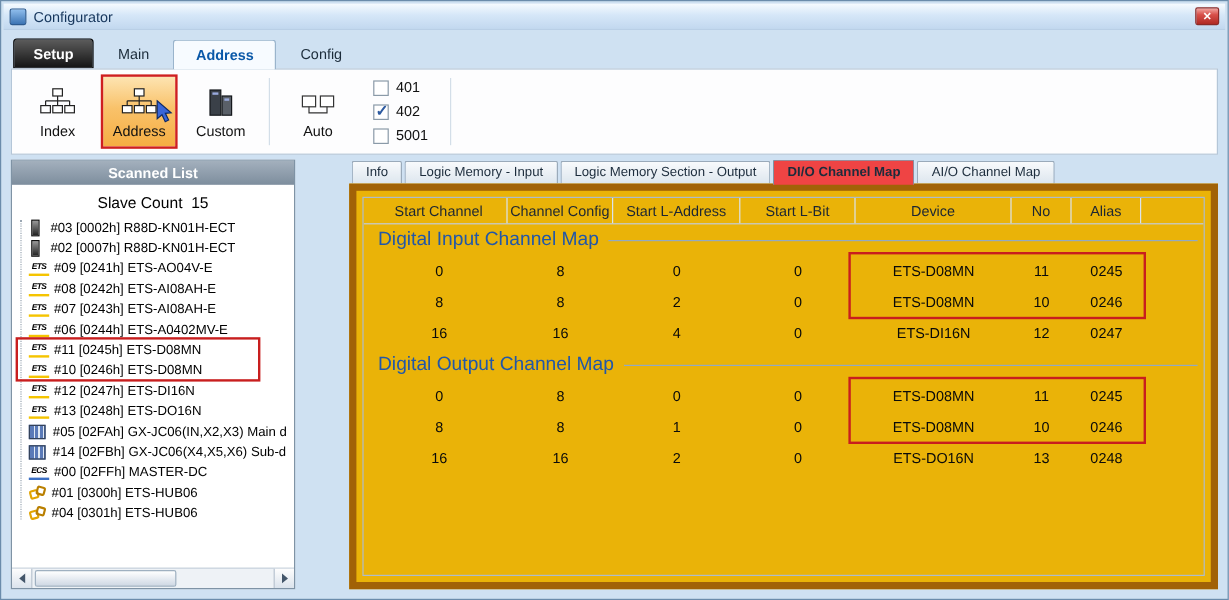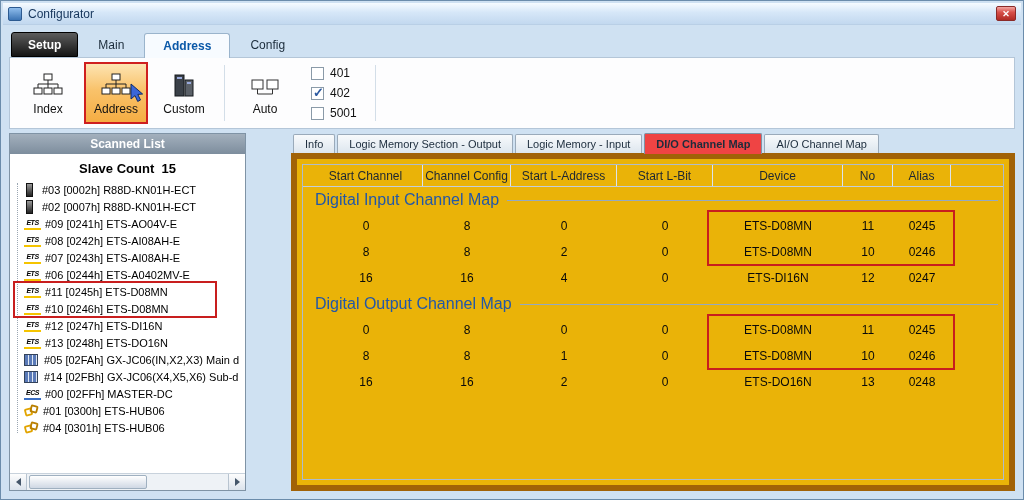--- a/index.html
+++ b/index.html
@@ -47,21 +47,21 @@
   .cbx { width:13px; height:13px; border:1px solid #8a9aa8; background:#fff; position:relative; }
   .cbx.checked::after { content:"\2713"; position:absolute; left:1px; top:-3px;
                         font-size:13px; font-weight:bold; color:#2d5aa0; }
   .cursor-arrow { position:absolute; right:2px; bottom:16px; }
 
   
   .left-panel { position:absolute; left:8px; top:132px; width:237px; bottom:8px;
                 background:#fff; border:1px solid #7f93a5; display:flex; flex-direction:column; }
   .lp-header { height:20px; flex:none; background:linear-gradient(#a3b0bd,#7d8d9d);
                color:#fff; font-weight:bold; font-size:12px; text-align:center; line-height:20px; }
-  .slave-count { flex:none; font-size:13px; font-weight:bold; text-align:center;
+  .slave-count { flex:none; font-size:13px; font-weight:normal; text-align:center;
                  padding:7px 0 5px; white-space:pre; color:#000; }
   .tree { flex:1; overflow:hidden; padding-left:12px; position:relative; }
   .tree::before { content:""; position:absolute; left:7px; top:2px; bottom:40px;
                   border-left:1px dotted #9aa6b2; }
   .tree-item { height:17px; display:flex; align-items:center; gap:4px; font-size:11px;
                white-space:nowrap; position:relative; padding-left:2px; color:#000; }
   .ti-label { overflow:hidden; }
   .ic { flex:none; display:inline-flex; align-items:center; justify-content:center; }
   .ic.drive { width:7px; height:14px; margin:0 5px 0 2px;
               background:linear-gradient(#999,#222); border:1px solid #111; }
@@ -289,22 +289,22 @@
       <span class="sb-thumb"></span>
       <span class="sb-btn right">
           <i class="tri tri-r"></i>
         </span>
     </div>
   </div>
 
   <div class="right-panel">
     <div class="rtabs">
       <div class="rt">Info</div>
+      <div class="rt">Logic Memory - Input</div>
       <div class="rt">Logic Memory Section - Output</div>
-      <div class="rt">Logic Memory - Input</div>
       <div class="rt active">DI/O Channel Map</div>
       <div class="rt">AI/O Channel Map</div>
     </div>
     <div class="rp-content">
       <div class="table-wrap">
         <div class="thead cols">
           <span class="th">Start Channel</span>
           <span class="th">Channel Config</span>
           <span class="th">Start L-Address</span>
           <span class="th">Start L-Bit</span>

